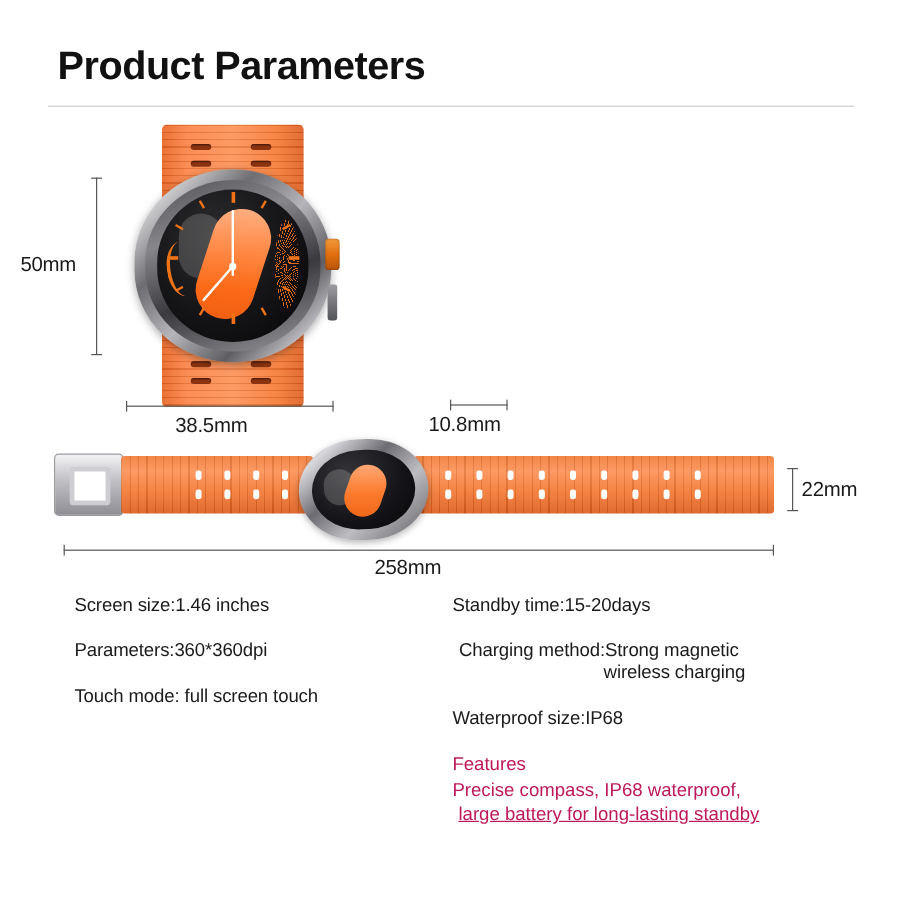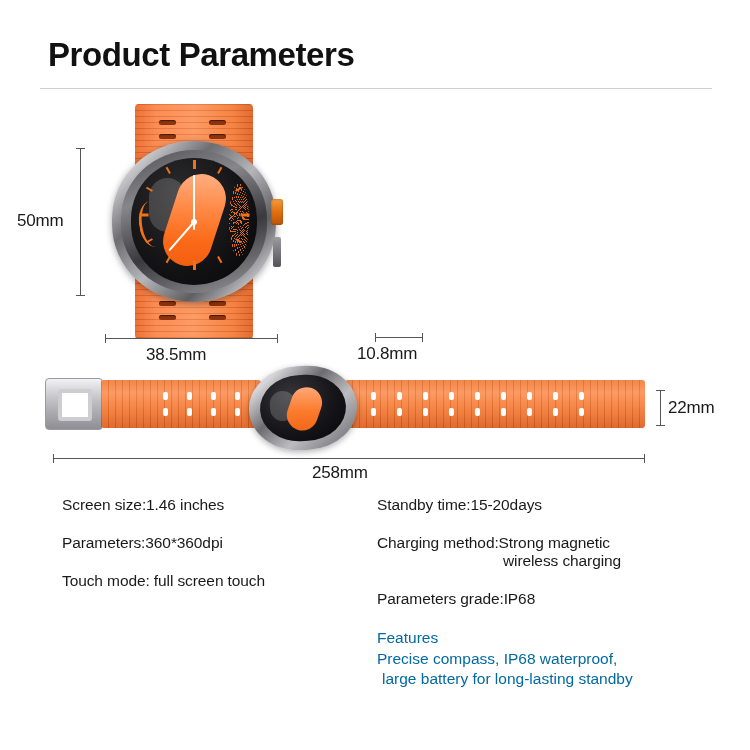--- a/index.html
+++ b/index.html
@@ -213,21 +213,21 @@
     position: absolute; left: 12%; top: 22%; width: 30%; height: 46%;
     border-radius: 999px; background: rgba(255,255,255,.18);
   }
 
   
   .spec-col { position: absolute; font-size: 15.5px; color: #1a1a1a; letter-spacing: -0.1px; }
   .spec-item { margin-bottom: 20px; white-space: nowrap; }
   .spec-sub { display: block; white-space: nowrap; }
   #spec-left { left: 62px; top: 496px; }
   #spec-right { left: 377px; top: 496px; }
-  #features-block { position: absolute; left: 377px; top: 628px; font-size: 15.5px; color: #0369a1; }
+  #features-block { position: absolute; left: 377px; top: 628px; font-size: 15.5px; color: #be185d; }
   #features-block .fline { display: block; white-space: nowrap; line-height: 1.33; }
 </style>
 </head>
 <body>
 
 <div id="page">
 
   <div id="title">Product Parameters</div>
   <div id="title-rule"></div>
 
@@ -350,26 +350,26 @@
   <div class="dim-label" style="left:312px; top:463px;">258mm</div>
 
   <div class="spec-col" id="spec-left">
     <div class="spec-item">Screen size:1.46 inches</div>
     <div class="spec-item">Parameters:360*360dpi</div>
     <div class="spec-item">Touch mode: full screen touch</div>
   </div>
 
   <div class="spec-col" id="spec-right">
     <div class="spec-item">Standby time:15-20days</div>
-    <div class="spec-item" style="">
+    <div class="spec-item" style="text-align:center;">
       <span class="spec-sub">Charging method:Strong magnetic</span>
       <span class="spec-sub" style="padding-left:126px;">wireless charging</span>
     </div>
-    <div class="spec-item">Parameters grade:IP68</div>
+    <div class="spec-item">Waterproof size:IP68</div>
   </div>
 
   <div id="features-block">
     <span class="fline">Features</span>
     <span class="fline">Precise compass, IP68 waterproof,</span>
-    <span class="fline" style="padding-left:5px;">large battery for long-lasting standby</span>
+    <span class="fline" style="padding-left:5px;text-decoration:underline;">large battery for long-lasting standby</span>
   </div>
 
 </div>
 
 </body></html>

